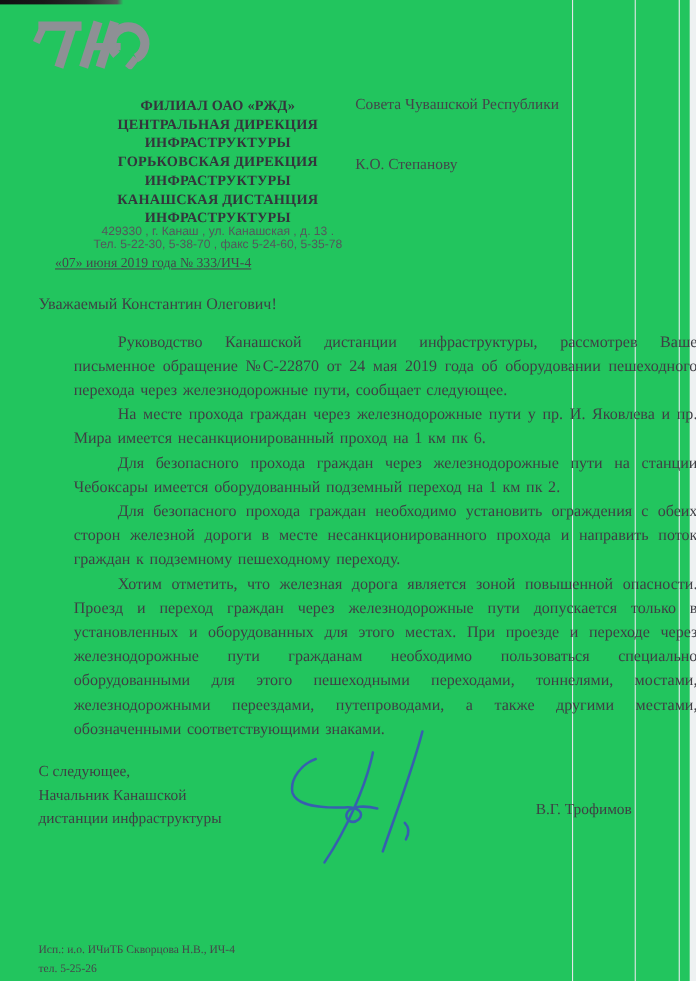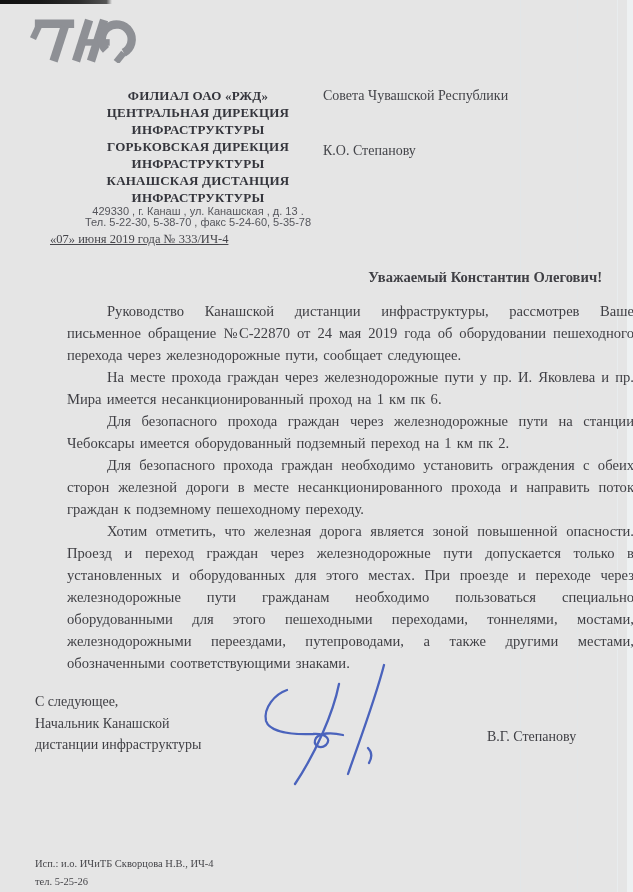--- a/index.html
+++ b/index.html
@@ -1,18 +1,18 @@
 <!DOCTYPE html>
 <html><head>
 <meta charset="utf-8">
 <style>
   html,body { margin:0; padding:0; background:#ffffff; }
   .page {
     position:relative; width:633px; height:892px;
-    background:#e5e5e5; overflow:hidden;
+    background:#22c55e; overflow:hidden;
     font-family:"Liberation Serif", serif; color:#3f3f44;
   }
   
   .scan-strip {
     position:absolute; top:0; left:0; width:112px; height:4px;
     background:linear-gradient(to right,#101010 0%,#181818 35%,#2c2c2c 70%,#555 95%,transparent 100%);
   }
   .scan-vline { position:absolute; top:0; bottom:0; width:1px; background:#e2e6e8; }
   .vline-a { left:520px; } .vline-b { left:577px; } .vline-c { left:617px; background:#e8ecee; }
   .edge-band { position:absolute; top:0; right:0; width:6px; height:100%; background:#eef1f2; }
@@ -24,21 +24,21 @@
   .letterhead { position:absolute; left:58px; top:87px; width:280px; text-align:center; }
   .lh-line { font-weight:bold; font-size:13px; line-height:17px; letter-spacing:.2px; color:#34353c; }
   .lh-small { font-family:"Liberation Sans", sans-serif; font-size:11px; line-height:11px; color:#55565c; }
 
   
   .addressee { position:absolute; left:323px; top:86px; font-size:14px; line-height:20px; color:#44454a; }
   .addressee-name { position:absolute; left:323px; top:143px; font-size:14px; color:#44454a; }
 
   .dateline { position:absolute; left:50px; top:232px; font-size:12.5px; color:#46464b;text-decoration:underline; }
 
-  .salutation { position:absolute; left:35px; top:269px; width:567px; text-align:right; font-size:14.6px;font-weight:bold; }
+  .salutation { position:absolute; left:35px; top:269px; width:567px; text-align:left; font-size:14.6px; }
 
   .body-text { position:absolute; left:35px; top:300px; width:567px; font-size:14.6px; line-height:22px; text-align:justify;margin-left:32px; }
   .body-text p { margin:0; text-indent:40px; word-spacing:1.5px; }
 
   .closing { position:absolute; left:35px; top:691px; font-size:14px; line-height:21.5px; }
   .signer { position:absolute; left:487px; top:729px; font-size:14px; }
 
   .signature-svg { position:absolute; left:253px; top:642px; }
 
   .footer { position:absolute; left:35px; top:855px; font-size:10.5px; line-height:18px; color:#46464a; }
@@ -104,20 +104,20 @@
 
   <svg class="signature-svg" width="150" height="150" viewBox="0 0 150 150" aria-hidden="true">
     <g fill="none" stroke="#3a55b8" stroke-width="2.3" stroke-linecap="round" opacity="0.9">
       <path d="M34 48 C 22 52, 10 66, 13 79 C 16 88, 32 93, 60 92 C 72 91, 79 97, 73 103 C 67 108, 59 103, 63 96 C 67 91, 78 90, 90 93"></path>
       <path d="M86 42 C 80 72, 62 112, 42 142"></path>
       <path d="M131 23 C 122 58, 106 100, 95 132"></path>
       <path d="M115 106 q 6 6 1 15"></path>
     </g>
   </svg>
 
-  <div class="signer">В.Г. Степанову</div>
+  <div class="signer">В.Г. Трофимов</div>
 
   <div class="footer">
     <div>Исп.:  и.о. ИЧиТБ Скворцова Н.В., ИЧ-4</div>
     <div>тел. 5-25-26</div>
   </div>
 
 </div>
 
 </body></html>

